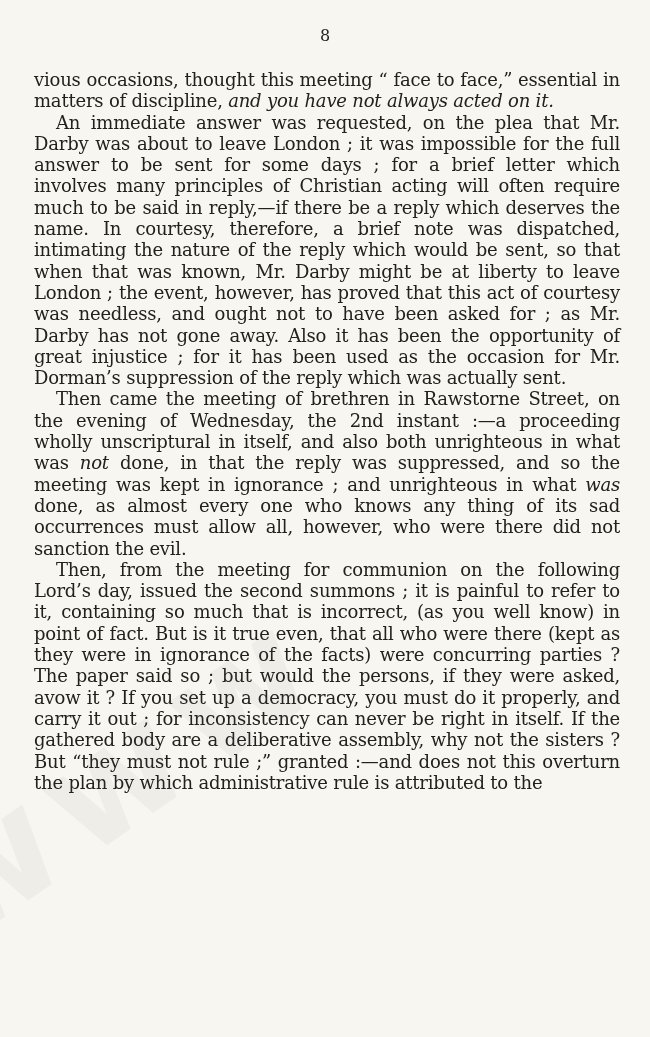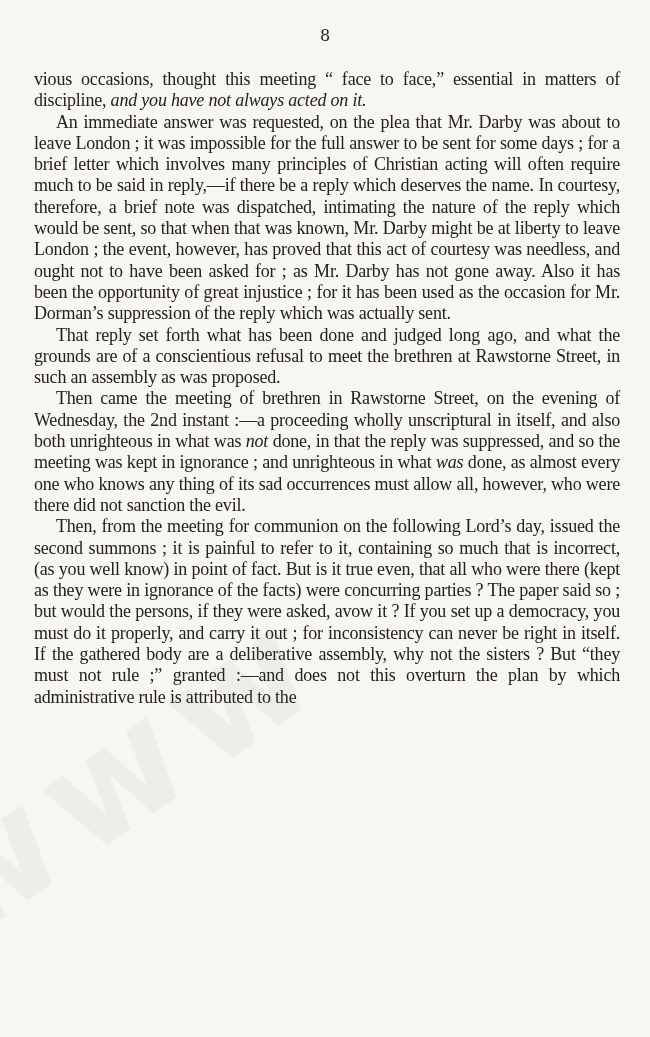--- a/index.html
+++ b/index.html
@@ -23,21 +23,20 @@
     text-align: center;
     font-size: 16px;
     color: #2a2723;
   }
   .text-block {
     margin: 24px 30px 0 34px;
     font-size: 18px;
     line-height: 21.3px;
     text-align: justify;
     letter-spacing: -0.2px;
-    font-family: Liberation Serif, serif;
   }
   .para { margin: 0; text-indent: 0; }
   .para.indent { text-indent: 22px; }
   .para em { font-style: italic; }
   .watermark {
     position: absolute;
     left: -20px;
     bottom: 60px;
     transform: rotate(-35deg);
     transform-origin: left bottom;
@@ -53,17 +52,16 @@
 </style>
 </head>
 <body>
 
 <div class="page">
   <div class="watermark">www</div>
   <div class="page-number">8</div>
   <main class="text-block" id="paragraphs">
       <p class="para"><span>vious occasions, thought this meeting “ face to face,” essential in matters of discipline, </span><em>and you have not always acted on it.</em></p>
       <p class="para indent"><span>An immediate answer was requested, on the plea that Mr. Darby was about to leave London ; it was impossible for the full answer to be sent for some days ; for a brief letter which involves many principles of Christian acting will often require much to be said in reply,—if there be a reply which deserves the name.  In courtesy, therefore, a brief note was dispatched, intimating the nature of the reply which would be sent, so that when that was known, Mr. Darby might be at liberty to leave London ; the event, however, has proved that this act of courtesy was needless, and ought not to have been asked for ; as Mr. Darby has not gone away.  Also it has been the opportunity of great injustice ; for it has been used as the occasion for Mr. Dorman’s suppression of the reply which was actually sent.</span></p>
-      <p class="para indent"><span>That reply set forth what has been done and judged long ago, and what the grounds are of a conscientious refusal to meet the brethren at Rawstorne Street, in such an assembly as was proposed.</span></p>
       <p class="para indent"><span>Then came the meeting of brethren in Rawstorne Street, on the evening of Wednesday, the 2nd instant :—a proceeding wholly unscriptural in itself, and also both unrighteous in what was </span><em>not</em><span> done, in that the reply was suppressed, and so the meeting was kept in ignorance ; and unrighteous in what </span><em>was</em><span> done, as almost every one who knows any thing of its sad occurrences must allow all, however, who were there did not sanction the evil.</span></p>
       <p class="para indent"><span>Then, from the meeting for communion on the following Lord’s day, issued the second summons ; it is painful to refer to it, containing so much that is incorrect, (as you well know) in point of fact.  But is it true even, that all who were there (kept as they were in ignorance of the facts) were concurring parties ?  The paper said so ; but would the persons, if they were asked, avow it ?  If you set up a democracy, you must do it properly, and carry it out ; for inconsistency can never be right in itself.  If the gathered body are a deliberative assembly, why not the sisters ?  But “they must not rule ;” granted :—and does not this overturn the plan by which administrative rule is attributed to the</span></p>
     </main>
 </div>
 
 </body></html>

